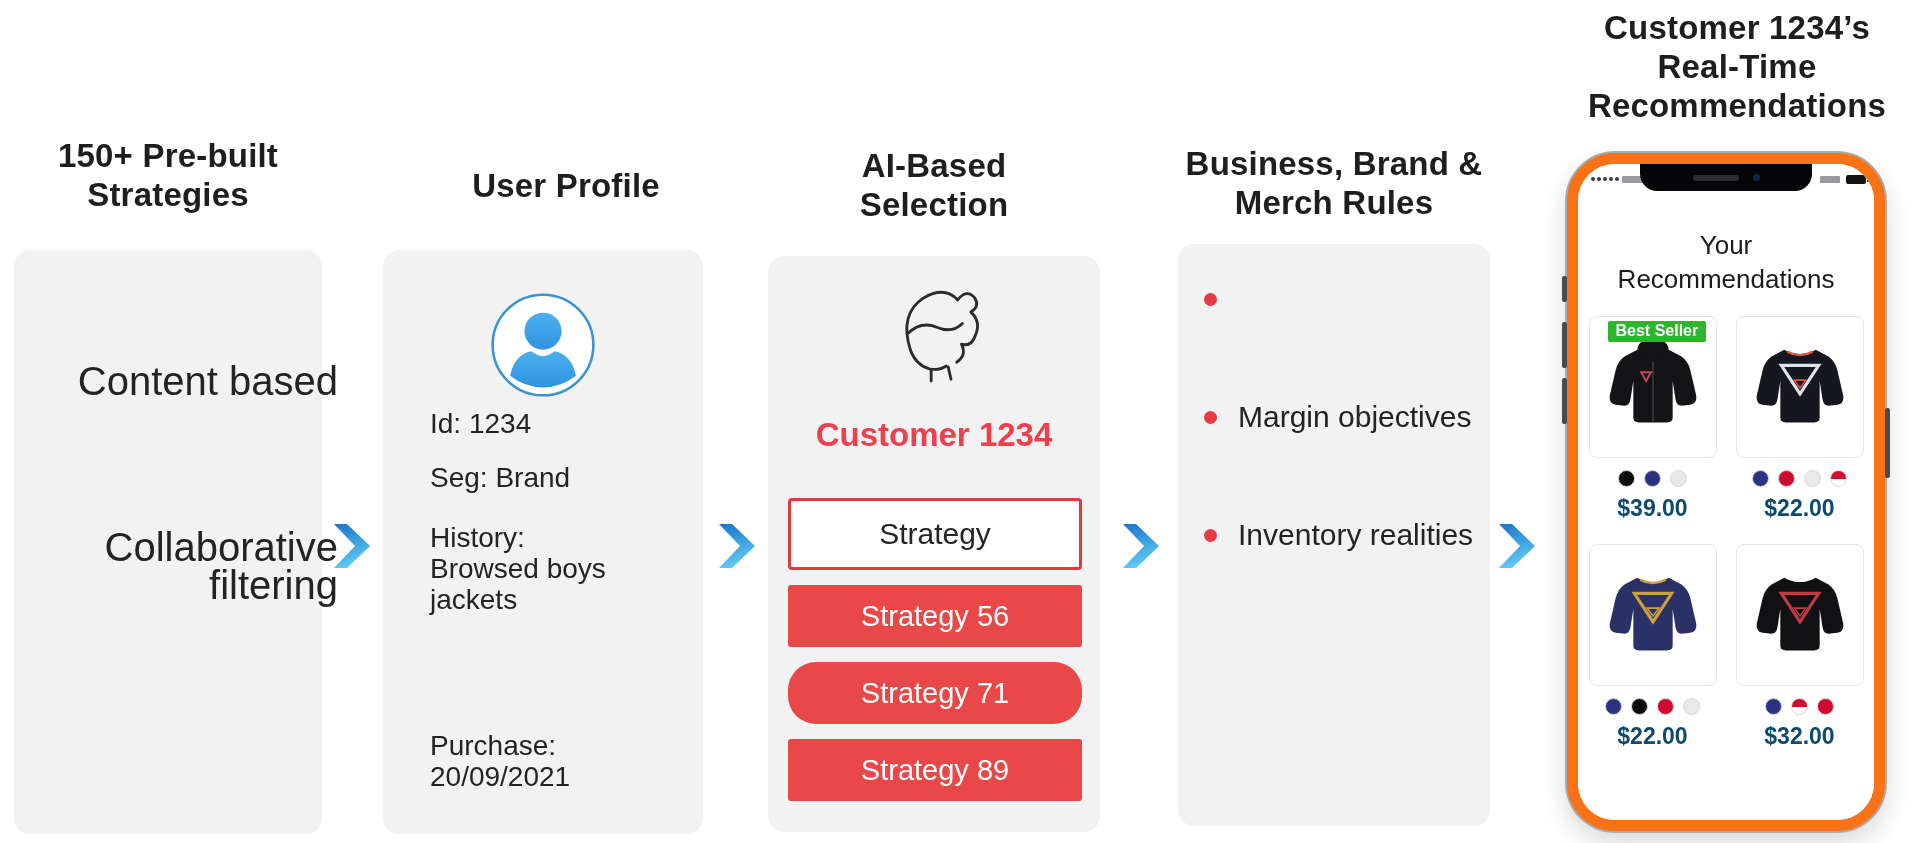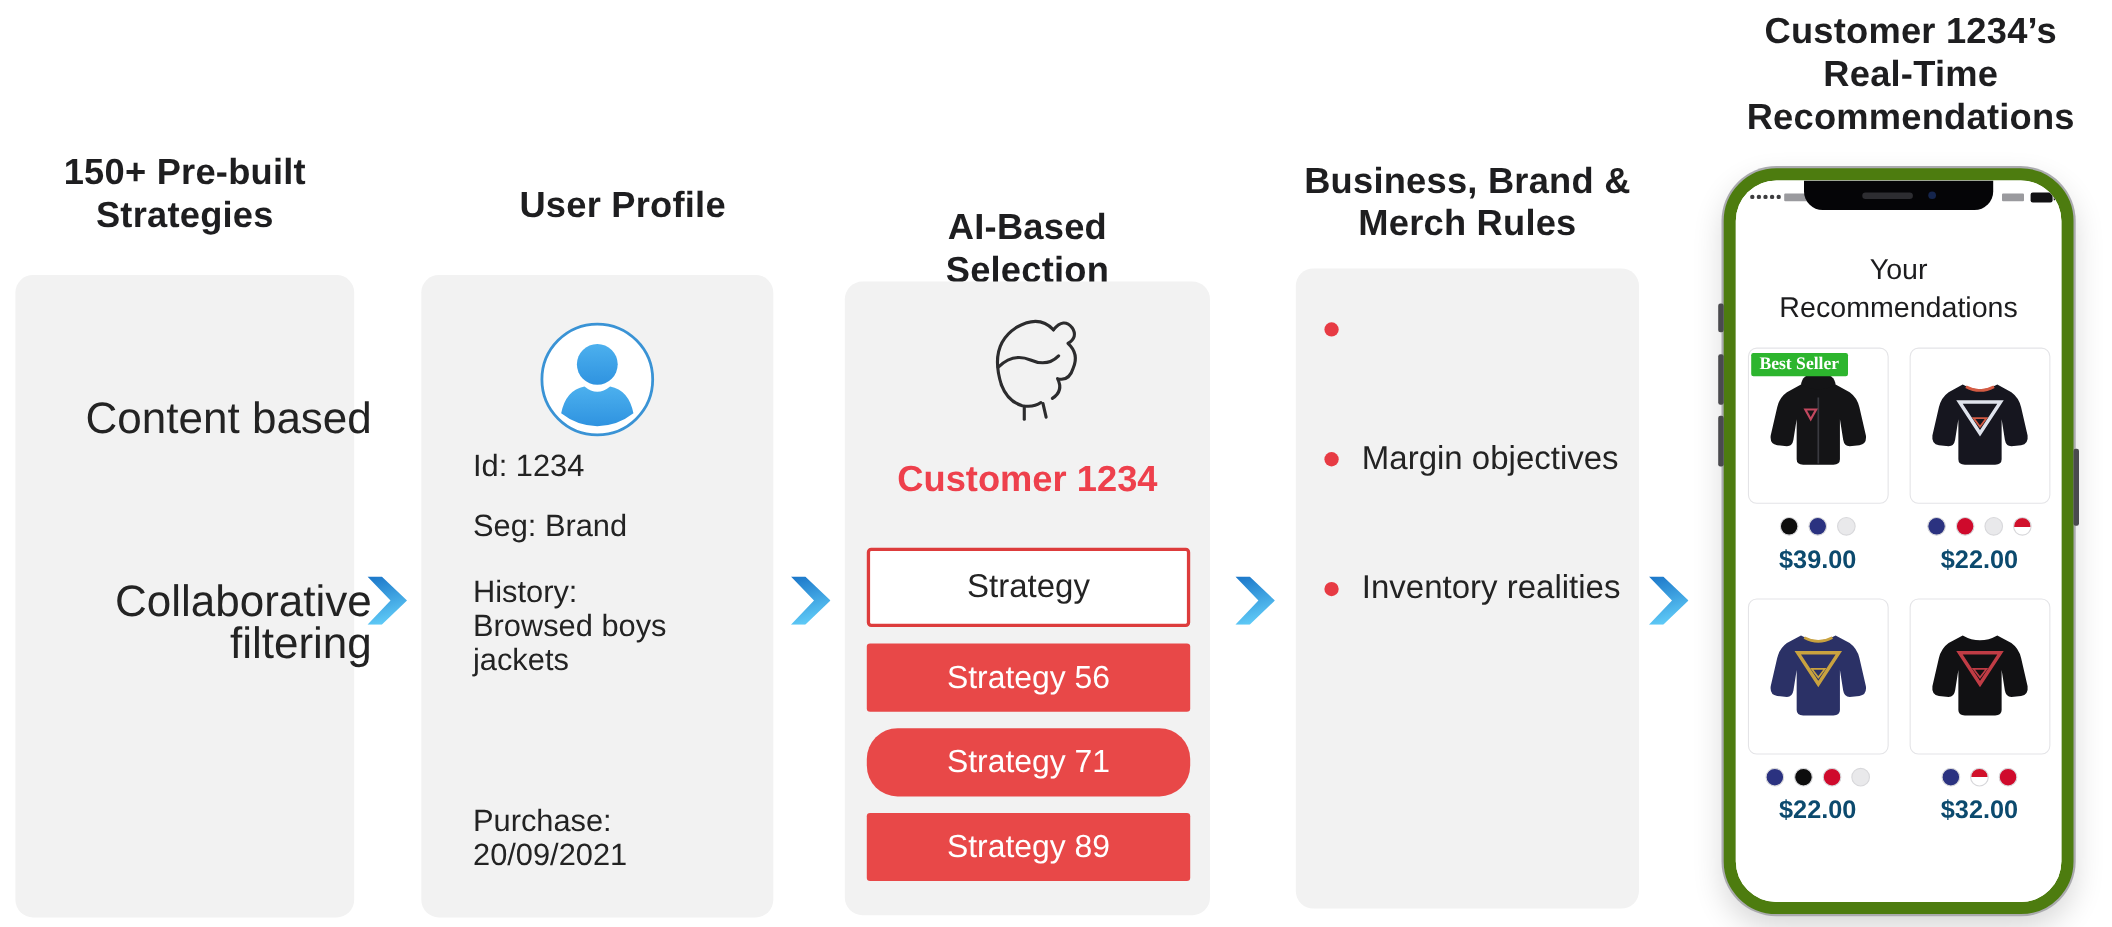--- a/index.html
+++ b/index.html
@@ -34,21 +34,21 @@
 
   
   .rule-item{position:absolute;left:26px;width:272px;display:flex;gap:21px;
              font-size:30px;font-weight:500;line-height:38px;}
   .rule-dot{flex:0 0 13px;width:13px;height:13px;border-radius:50%;background:var(--bullet-red,#e73b44);margin-top:13px;}
 
   
   .flow-arrow{position:absolute;top:524px;width:36px;height:44px;}
 
   
-  .phone{position:absolute;left:1567px;top:153px;width:318px;height:678px;border:11px solid #4d7c0f;
+  .phone{position:absolute;left:1567px;top:153px;width:318px;height:678px;border:11px solid #f97316;
          border-radius:48px;background:#fff;box-sizing:border-box;
          box-shadow:0 0 0 2px #aaaaae,0 12px 28px rgba(0,0,0,.16);}
   .phone-screen{position:relative;width:296px;height:656px;border-radius:37px;overflow:hidden;background:#fff;
                 display:flex;flex-direction:column;align-items:center;}
   .notch{position:absolute;top:0;left:50%;transform:translateX(-50%);width:172px;height:27px;
          background:#050507;border-radius:0 0 17px 17px;z-index:3;display:flex;align-items:center;justify-content:center;gap:14px;}
   .speaker{width:46px;height:6px;border-radius:3px;background:#2d2d31;}
   .cam{width:7px;height:7px;border-radius:50%;background:#15254d;}
   .statusbar{position:absolute;top:8px;left:0;width:100%;height:16px;z-index:2;}
   .sig-dots{position:absolute;left:13px;top:5px;display:flex;gap:2px;}
@@ -58,22 +58,22 @@
   .battery{position:absolute;right:8px;top:3px;width:20px;height:9px;background:#121214;border-radius:2px;}
   .battery:after{content:"";position:absolute;right:-3px;top:2.5px;width:2px;height:4px;background:#121214;border-radius:0 1px 1px 0;}
   .side-btn{position:absolute;width:5px;background:#4a4a4e;border-radius:2px;}
 
   .phone-title{margin-top:64px;width:250px;text-align:center;font-size:26px;font-weight:500;
                line-height:34px;color:#1c1c1e;}
   .product-grid{margin-top:20px;display:grid;grid-template-columns:130px 130px;column-gap:17px;row-gap:22px;}
   .cell{display:flex;flex-direction:column;align-items:center;}
   .card{position:relative;width:128px;height:142px;background:#fff;border:1px solid #e4e4e7;
         border-radius:8px;display:flex;align-items:center;justify-content:center;box-sizing:border-box;}
-  .badge{position:absolute;top:4px;left:2px;padding:1px 8px 2px;background:var(--badge-green,#2db52e);
-         color:#fff;font-size:16px;font-weight:700;border-radius:2px;z-index:2;white-space:nowrap;font-family:Liberation Serif, serif;}
+  .badge{position:absolute;top:4px;left:18px;padding:1px 8px 2px;background:var(--badge-green,#2db52e);
+         color:#fff;font-size:16px;font-weight:700;border-radius:2px;z-index:2;white-space:nowrap;}
   .swatches{margin-top:12px;display:flex;gap:9px;}
   .swatch{width:17px;height:17px;border-radius:50%;border:1px solid #d8d8db;box-sizing:border-box;}
   .price{margin-top:8px;font-size:23px;font-weight:700;color:#0c4a6e;}
   .hidden-defs{position:absolute;width:0;height:0;}
 </style>
 </head>
 <body>
 
 <div class="canvas">
 
@@ -90,21 +90,21 @@
     </defs>
   </svg>
 
   <div class="col-heading" style="left:0;top:136px;width:336px;">
     <div>150+ Pre-built</div>
     <div>Strategies</div>
   </div>
   <div class="col-heading" style="left:406px;top:166px;width:320px;">
     <div>User Profile</div>
   </div>
-  <div class="col-heading" style="left:758px;top:146px;width:352px;margin-top:40px;">
+  <div class="col-heading" style="left:758px;top:146px;width:352px;">
     <div>AI-Based</div>
     <div>Selection</div>
   </div>
   <div class="col-heading" style="left:1158px;top:144px;width:352px;">
     <div>Business, Brand &amp;</div>
     <div>Merch Rules</div>
   </div>
   <div class="col-heading" style="left:1555px;top:8px;width:364px;">
     <div>Customer 1234’s</div>
     <div>Real-Time</div>

